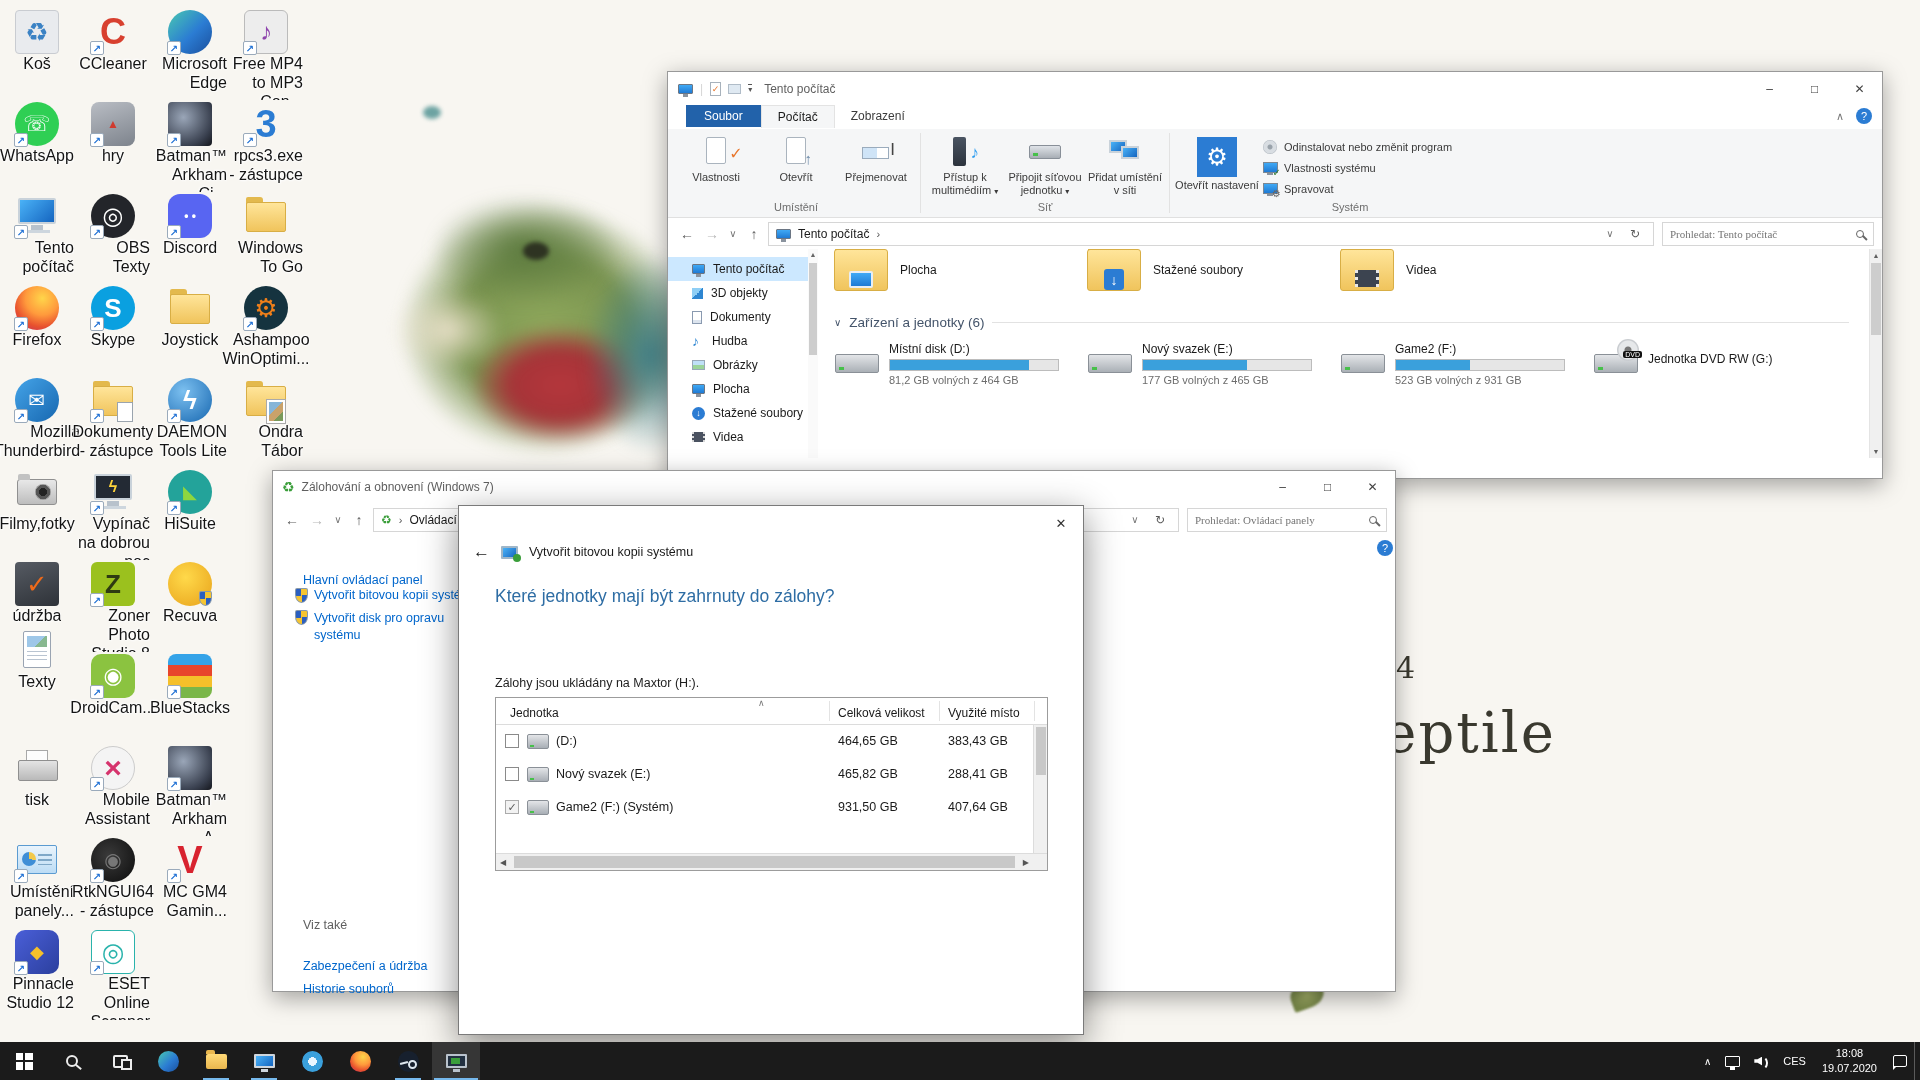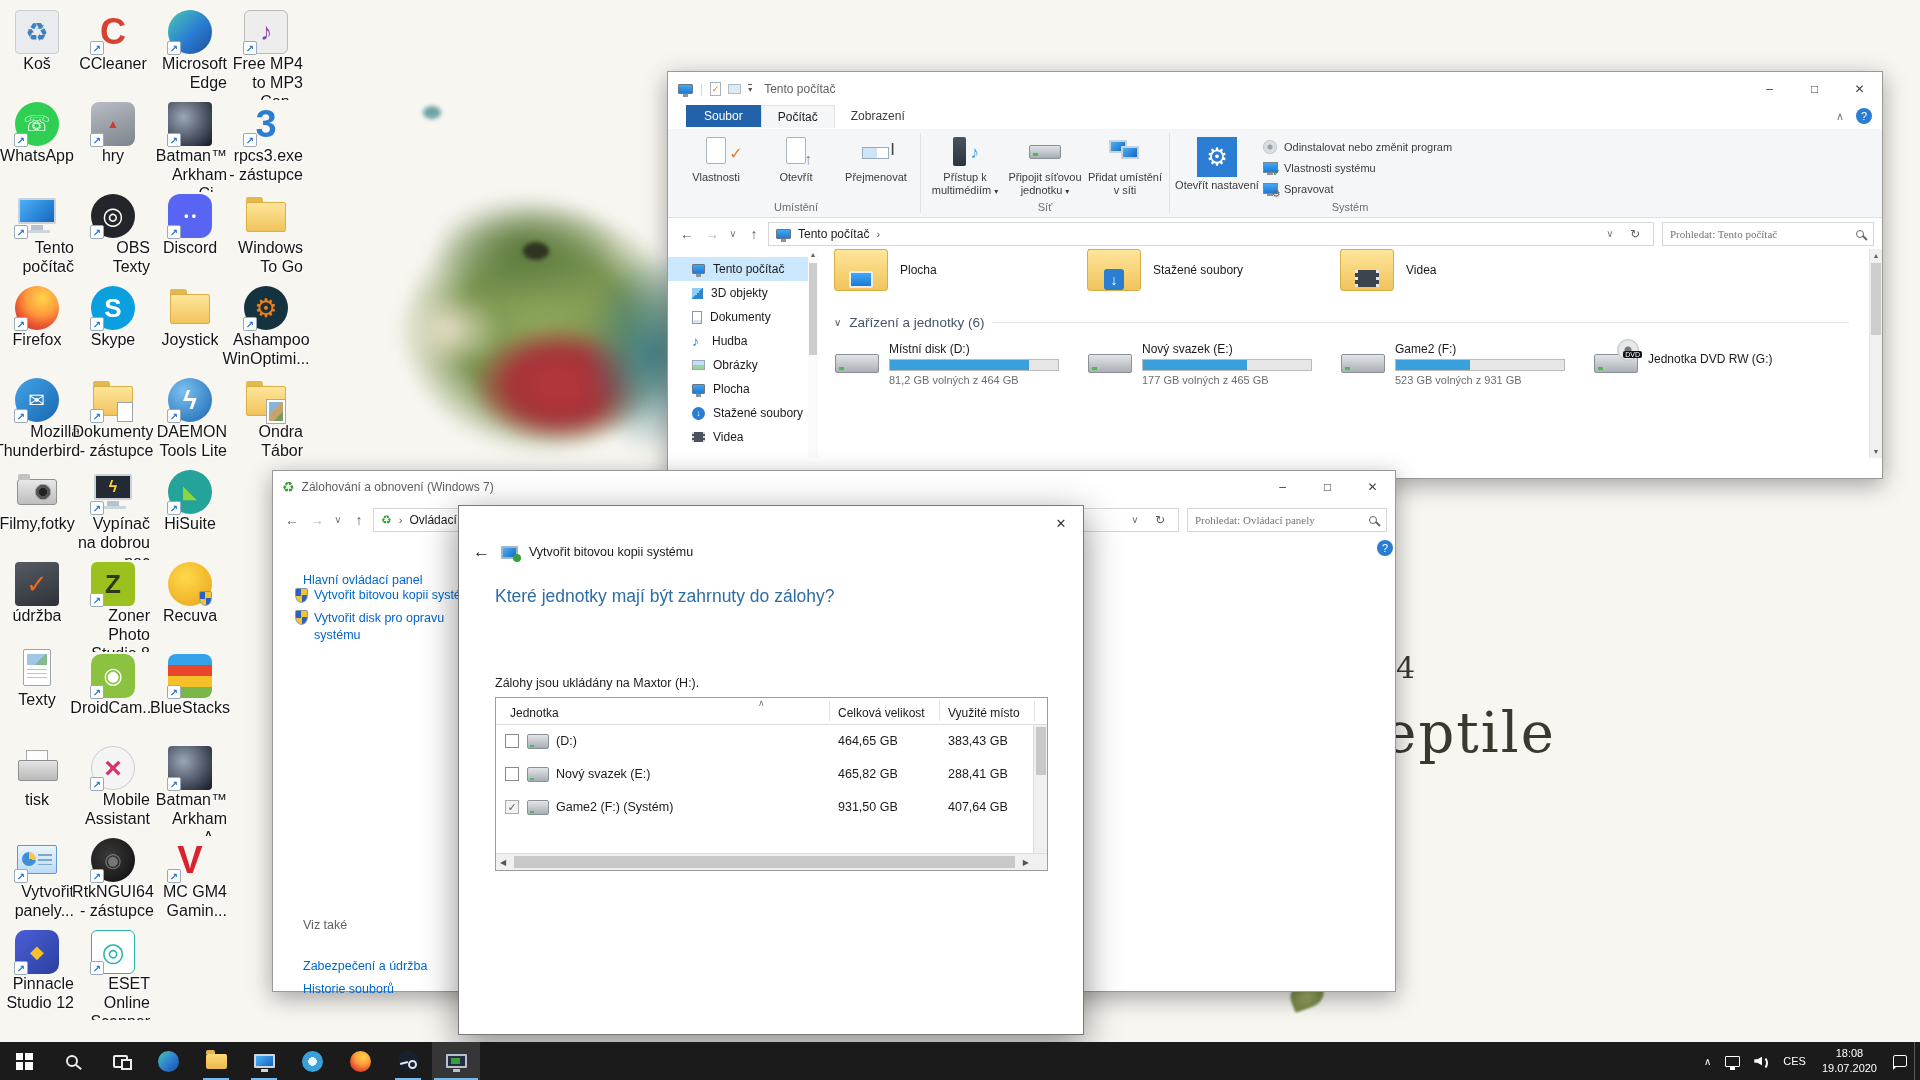--- a/index.html
+++ b/index.html
@@ -309,40 +309,40 @@
         <div class="dlabel">Filmy,fotky</div>
       </div>
       <div class="dicon" style="left: 0px; top: 562px;">
         <div class="ico">
           <div class="abox" style="background: linear-gradient(160deg, rgb(86, 91, 99), rgb(46, 50, 56)); border-radius: 4px;">
             <span class="glyph" style="color: rgb(239, 106, 26); font-size: 26px; font-weight: bold;">✓</span>
           </div>
         </div>
         <div class="dlabel">údržba</div>
       </div>
-      <div class="dicon" style="left: 0px; top: 646px;">
+      <div class="dicon" style="left: 0px; top: 628px;">
         <div class="ico">
           <div class="a-doc"></div>
         </div>
         <div class="dlabel">Texty</div>
       </div>
       <div class="dicon" style="left: 0px; top: 746px;">
         <div class="ico">
           <div class="a-printer"></div>
         </div>
         <div class="dlabel">tisk</div>
       </div>
       <div class="dicon" style="left: 0px; top: 838px;">
         <div class="ico">
           <div class="a-panel">
             <span class="pie"></span>
           </div>
           <span class="sc-arrow">↗</span>
         </div>
-        <div class="dlabel">Vytvořit panely...</div>
+        <div class="dlabel">Umístění panely...</div>
       </div>
       <div class="dicon" style="left: 0px; top: 930px;">
         <div class="ico">
           <div class="abox" style="background: linear-gradient(135deg, rgb(74, 95, 216), rgb(43, 63, 158)); border-radius: 10px;">
             <span class="glyph" style="color: rgb(245, 192, 42); font-size: 18px;">◆</span>
           </div>
           <span class="sc-arrow">↗</span>
         </div>
         <div class="dlabel">Pinnacle Studio 12</div>
       </div>

